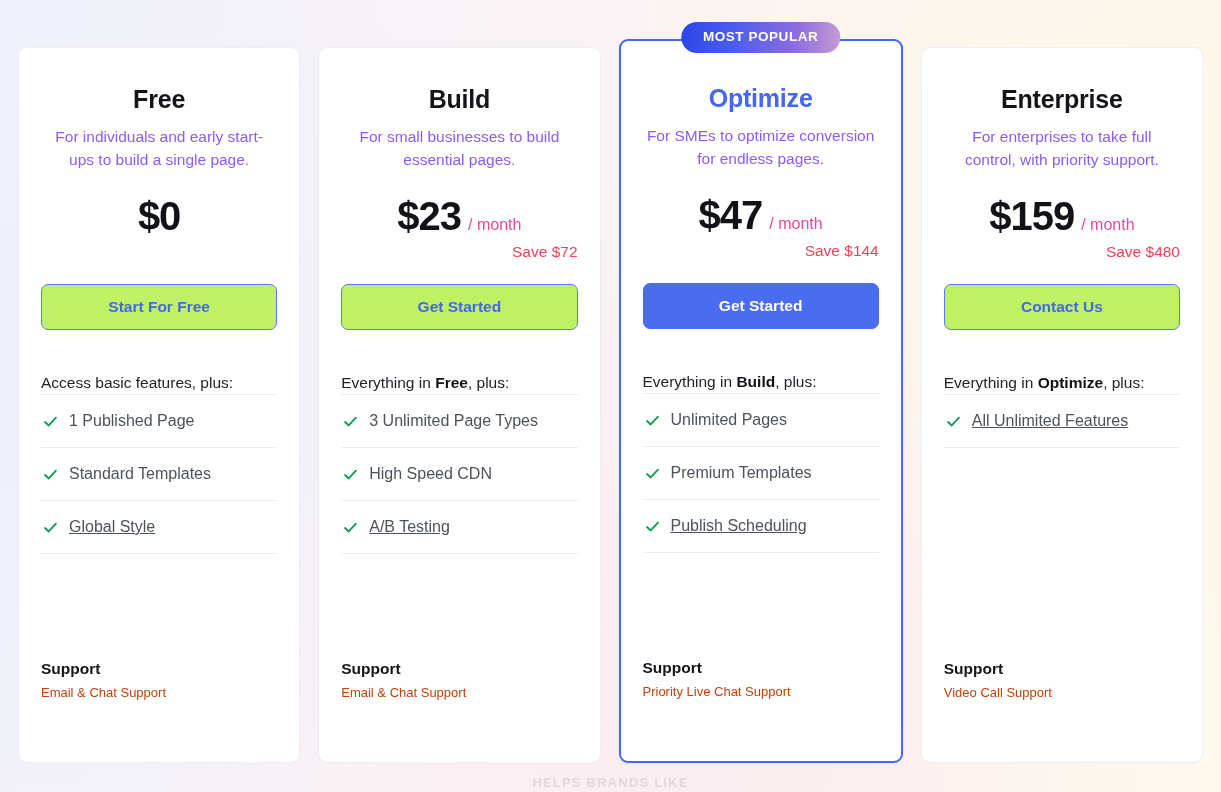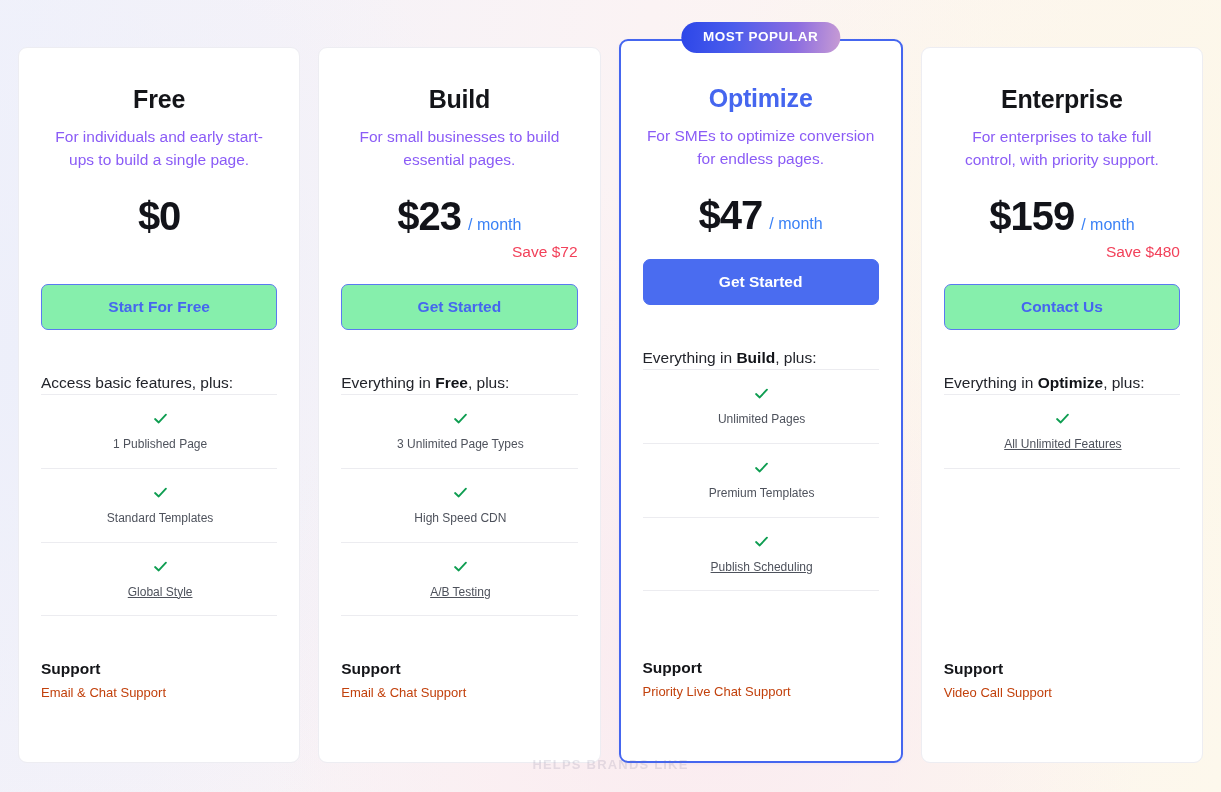--- a/index.html
+++ b/index.html
@@ -97,21 +97,21 @@
   }
   .price-amount {
     font-size: 40px;
     font-weight: bold;
     color: #121319;
     letter-spacing: -1px;
     line-height: 1.1;
   }
   .price-period {
     font-size: 16px;
-    color: #3b82f6;
+    color: #ec4899;
   }
   .price-period:empty { display: none; }
 
   .save-line {
     margin-top: 5px;
     text-align: right;
     font-size: 15.5px;
     color: #F2415A;
     min-height: 19px;
   }
@@ -120,21 +120,21 @@
   .cta {
     display: block;
     width: 100%;
     margin-top: 22px;
     padding: 13px 8px;
     text-align: center;
     font-size: 15.5px;
     font-weight: bold;
     border-radius: 7px;
     border: 1px solid #5B79F0;
-    background: #86efac;
+    background: #bef264;
     color: #4566EF;
     cursor: pointer;
     line-height: 1.2;
     font-family: inherit;
   }
   .cta.primary {
     background: #4A6CF0;
     border-color: #4A6CF0;
     color: #FFFFFF;
   }
@@ -150,24 +150,23 @@
   .feature-list {
     list-style: none;
     margin-top: 0;
   }
   .feature-item {
     display: flex;
     align-items: center;
     gap: 11px;
     border-top: 1px solid #ECECF0;
     padding: 16px 0 15px 2px;
-    font-size: 12px;
+    font-size: 16px;
     color: #4E525C;
     line-height: 1.3;
-    flex-direction: column;
   }
   .feature-item:last-child { border-bottom: 1px solid #ECECF0; text-decoration: underline; }
 
   .check-icon {
     flex: 0 0 auto;
     width: 15px;
     height: 15px;
     display: inline-block;
     color: #0E9D51;
   }
@@ -186,21 +185,21 @@
   .support-value {
     margin-top: 4px;
     font-size: 13px;
     color: #c2410c;
     line-height: 1.4;
   }
 
   .below-fold-text {
     position: absolute;
     left: 0;
-    bottom: 20px;
+    bottom: 2px;
     width: 100%;
     text-align: center;
     font-size: 13px;
     font-weight: bold;
     letter-spacing: 1.2px;
     color: rgba(120,118,150,0.18);
     pointer-events: none;
   }
 </style>
 </head>
@@ -289,20 +288,21 @@
       </div>
     </div>
     <div class="card featured">
       <div class="badge">MOST POPULAR</div>
       <div class="plan-name accent">Optimize</div>
       <div class="plan-desc">For SMEs to optimize conversion for endless pages.</div>
       <div class="price-row">
         <span class="price-amount">$47</span>
         <span class="price-period">/ month</span>
       </div>
+      <div class="save-line">Save $144</div>
       <button class="cta primary">Get Started</button>
       <div class="features-intro"><span>Everything in </span><b>Build</b><span>, plus:</span></div>
       <ul class="feature-list">
         <li class="feature-item">
           <span class="check-icon">
             <svg viewBox="0 0 16 16" fill="none" aria-hidden="true">
               <path d="M2.2 8.6 L6.1 12.2 L13.8 3.9" stroke="currentColor" stroke-width="2" stroke-linecap="round" stroke-linejoin="round"></path>
             </svg>
           </span>
           <span>Unlimited Pages</span>

